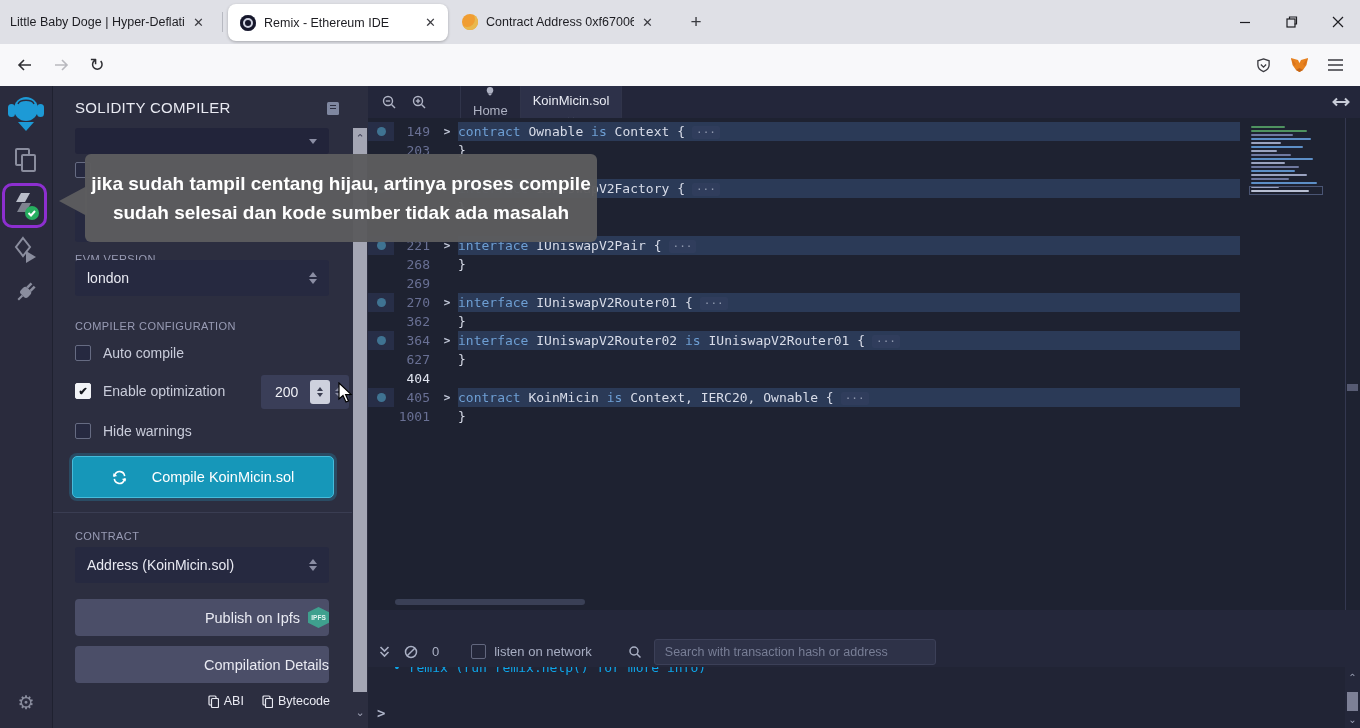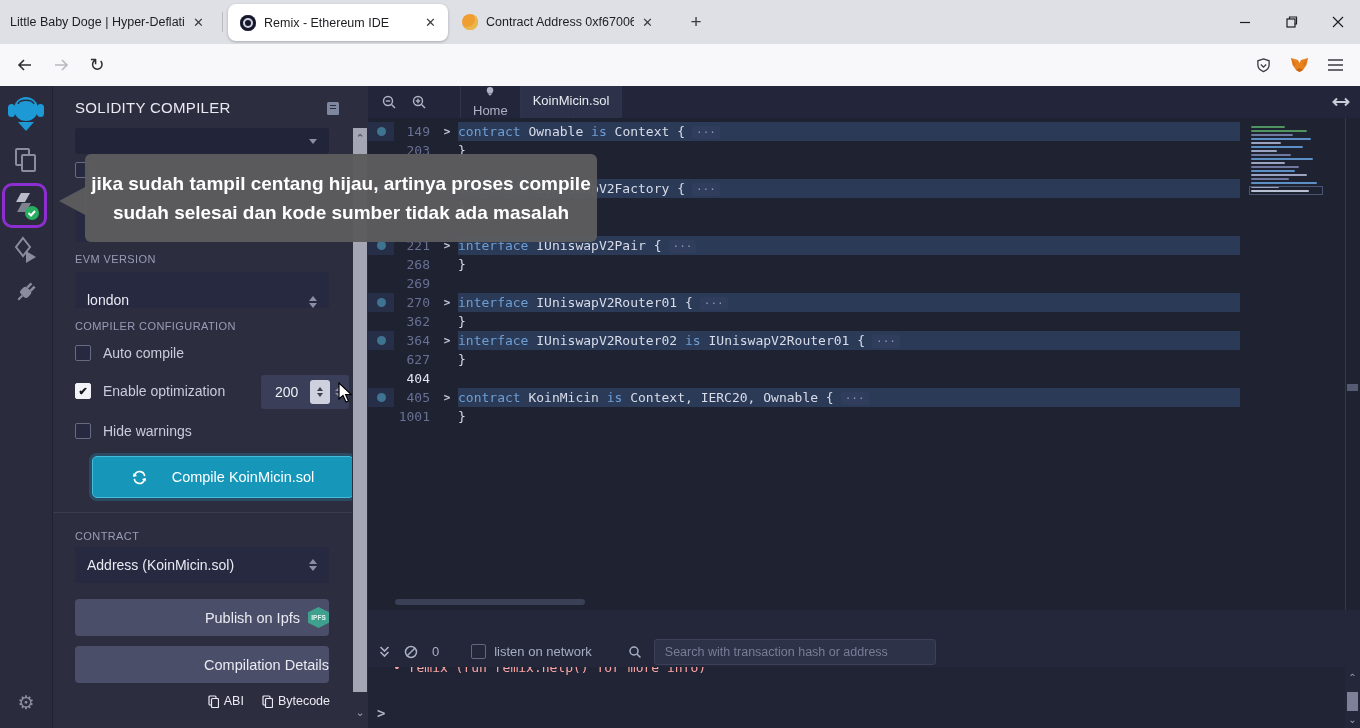--- a/index.html
+++ b/index.html
@@ -39,21 +39,21 @@
   .caret i.dn{border-top:5px solid #8b8ea4;}
   .lbl{position:absolute;left:22px;font-size:11px;letter-spacing:.4px;color:#999cb5;}
   .chkrow{position:absolute;left:22px;display:flex;align-items:flex-start;gap:12px;color:#c9ccda;font-size:14px;}
   .cb{width:16px;height:16px;border:1.5px solid #666b82;border-radius:2px;background:#262940;box-sizing:border-box;}
   .cb.checked{background:#f2f3f7;border-color:#f2f3f7;color:#16181f;font-size:11px;display:flex;align-items:center;justify-content:center;font-weight:bold;}
   .numinput{position:absolute;left:186px;top:-8px;width:88px;height:34px;background:#3a3e58;border-radius:3px;display:flex;align-items:center;padding:0 6px 0 14px;box-sizing:border-box;color:#f0f1f6;font-size:14px;}
   .spinbox{margin-left:auto;width:20px;height:24px;background:#ced1dd;border-radius:3px;display:flex;flex-direction:column;align-items:center;justify-content:center;gap:2px;}
   .spinbox i{width:0;height:0;border-left:3.5px solid transparent;border-right:3.5px solid transparent;}
   .spinbox i.up{border-bottom:4px solid #3a3d50;}
   .spinbox i.dn{border-top:4px solid #3a3d50;}
-  .compile-btn{position:absolute;left:19px;top:370px;width:260px;height:40px;background:#1697b9;border:1px solid #46bcdb;border-radius:5px;box-shadow:0 0 0 3px rgba(38,150,190,.28);color:#fff;font-size:14.5px;display:flex;align-items:center;justify-content:center;gap:25px;margin-left:20px;}
+  .compile-btn{position:absolute;left:19px;top:370px;width:260px;height:40px;background:#1697b9;border:1px solid #46bcdb;border-radius:5px;box-shadow:0 0 0 3px rgba(38,150,190,.28);color:#fff;font-size:14.5px;display:flex;align-items:center;justify-content:center;gap:25px;}
   .hr{position:absolute;left:0;top:426px;width:299px;height:1px;background:#3a3d52;}
   .graybtn{position:absolute;left:22px;width:254px;height:37px;background:#4b4e68;border-radius:4px;color:#e9eaf2;font-size:14.5px;display:flex;align-items:center;justify-content:flex-end;gap:8px;}
   .ipfs{width:21px;height:21px;background:#3fa08e;clip-path:polygon(50% 0,100% 25%,100% 75%,50% 100%,0 75%,0 25%);display:flex;align-items:center;justify-content:center;font-size:6.5px;font-weight:bold;color:#e6f6f2;}
   .copyrow{position:absolute;right:22px;top:608px;display:flex;gap:18px;color:#e9eaf2;font-size:12.5px;}
   .copyrow span{display:flex;align-items:center;gap:5px;}
   
   .pscroll{position:absolute;left:352px;top:0;width:16px;height:642px;background:#2c2e40;}
   .pthumb{position:absolute;left:1px;top:42px;width:14px;height:564px;background:#a4a6b4;}
   .pscroll .chev{position:absolute;left:0;width:16px;text-align:center;font-size:11px;}
   
@@ -82,21 +82,21 @@
   .mline{position:absolute;height:2px;border-radius:1px;}
   .vline{position:absolute;left:977px;top:0;width:1px;height:492px;background:#343850;}
   .vthumb{position:absolute;left:979px;top:266px;width:11px;height:7px;background:#565a72;}
   
   .terminal{position:absolute;left:0;top:524px;width:992px;height:118px;background:#24273a;}
   .tmenu{position:absolute;left:0;top:26px;width:992px;height:31px;display:flex;align-items:center;gap:0;color:#aab0c4;}
   .tmenu .ic{display:flex;align-items:center;justify-content:center;}
   .tcb{width:15px;height:15px;border:1.5px solid #62677e;border-radius:2px;background:transparent;box-sizing:border-box;}
   .tsearch{width:282px;height:26px;background:#2e3248;border:1px solid #3c4058;border-radius:3px;display:flex;align-items:center;padding:0 10px;box-sizing:border-box;font-size:12.5px;color:#787e96;white-space:nowrap;overflow:hidden;}
   .tcontent{position:absolute;left:0;top:57px;width:977px;height:61px;background:#212435;overflow:hidden;}
-  .tlog{margin:-7px 0 0 25px;font-family:"DejaVu Sans Mono",monospace;font-size:13px;color:#fca5a5;white-space:nowrap;}
+  .tlog{margin:-7px 0 0 25px;font-family:"DejaVu Sans Mono",monospace;font-size:13px;color:#0ea5e9;white-space:nowrap;}
   .tprompt{position:absolute;left:9px;top:38px;font-family:"DejaVu Sans Mono",monospace;font-size:14px;font-weight:bold;color:#aeb4c8;}
   .tscroll{position:absolute;right:0;top:57px;width:15px;height:61px;background:#24273a;color:#9aa0b4;}
   .tthumb{position:absolute;left:2px;top:25px;width:11px;height:19px;background:#7d8096;}
   
   .tooltip{position:absolute;left:85px;top:154px;width:512px;height:88px;background:rgba(92,92,94,.97);border-radius:6px;z-index:60;color:#fff;font-weight:bold;font-size:19px;text-align:center;padding-top:15px;box-sizing:border-box;line-height:29px;}
   .tooltip:before{content:"";position:absolute;left:-26px;top:32px;width:0;height:0;border-top:15px solid transparent;border-bottom:15px solid transparent;border-right:28px solid rgba(92,92,94,.97);}
   .cursor{position:absolute;left:338px;top:382px;z-index:70;}
   .hiddenrow{position:absolute;background:#262940;border-radius:3px;}
 </style>
 </head>
@@ -252,21 +252,21 @@
         <span></span>
           <span class="caret">
             <i class="dn"></i>
           </span>
       </div>
 
       <div class="cb" style="position:absolute;left:22px;top:76px;"></div>
       <div class="hiddenrow" style="left:22px;top:118px;width:254px;height:38px;"></div>
 
       <div class="lbl" style="top:167px;">EVM VERSION</div>
-      <div class="sel" style="left:22px;top:186px;width:254px;height:36px;align-items:flex-end;">
+      <div class="sel" style="left:22px;top:174px;width:254px;height:36px;">
         <span>london</span>
         <span class="caret">
             <i class="up"></i>
             <i class="dn"></i>
           </span>
       </div>
 
       <div class="lbl" style="top:234px;">COMPILER CONFIGURATION</div>
 
       <div class="chkrow" style="top:259px;">

